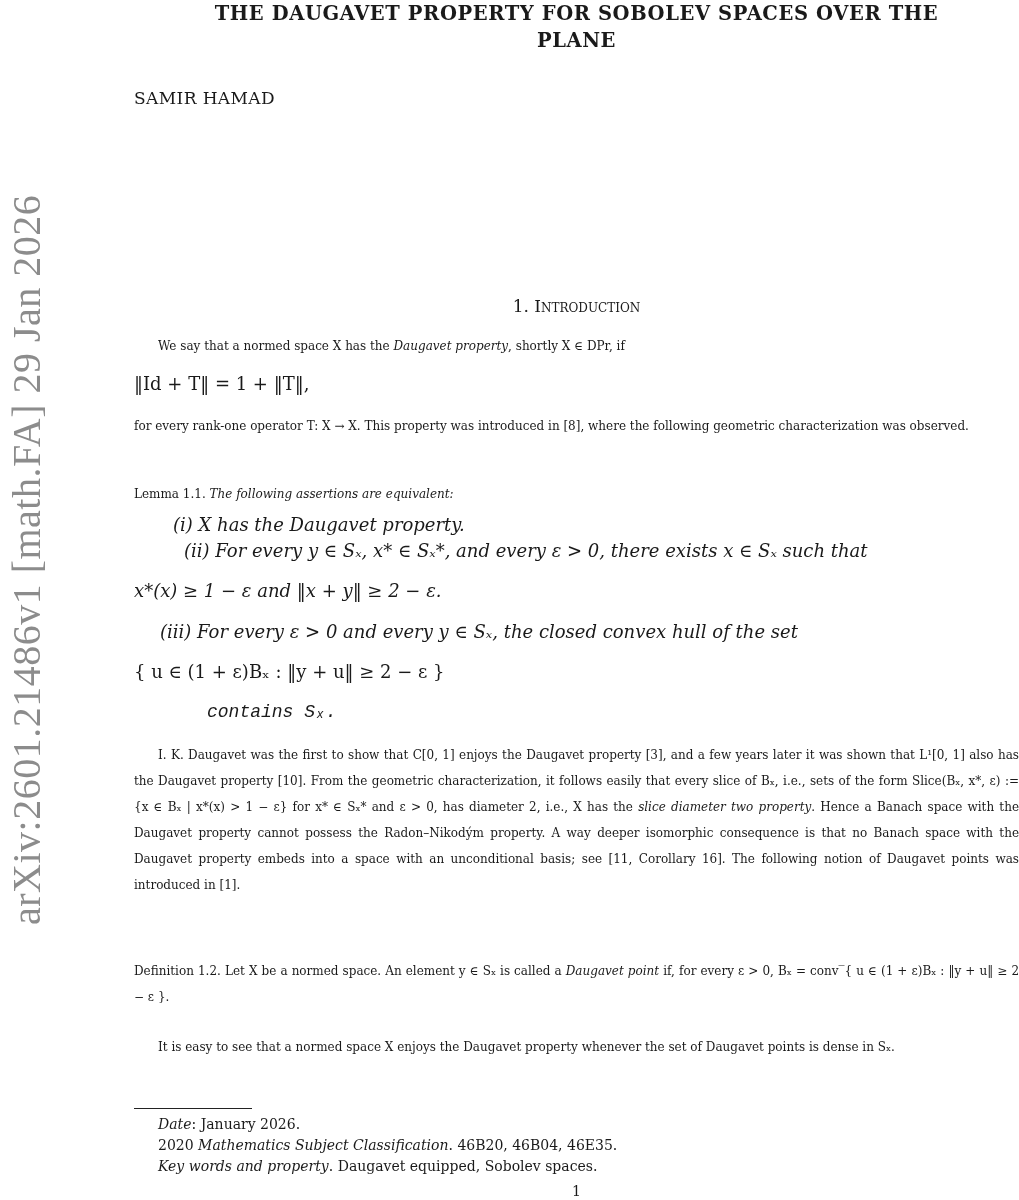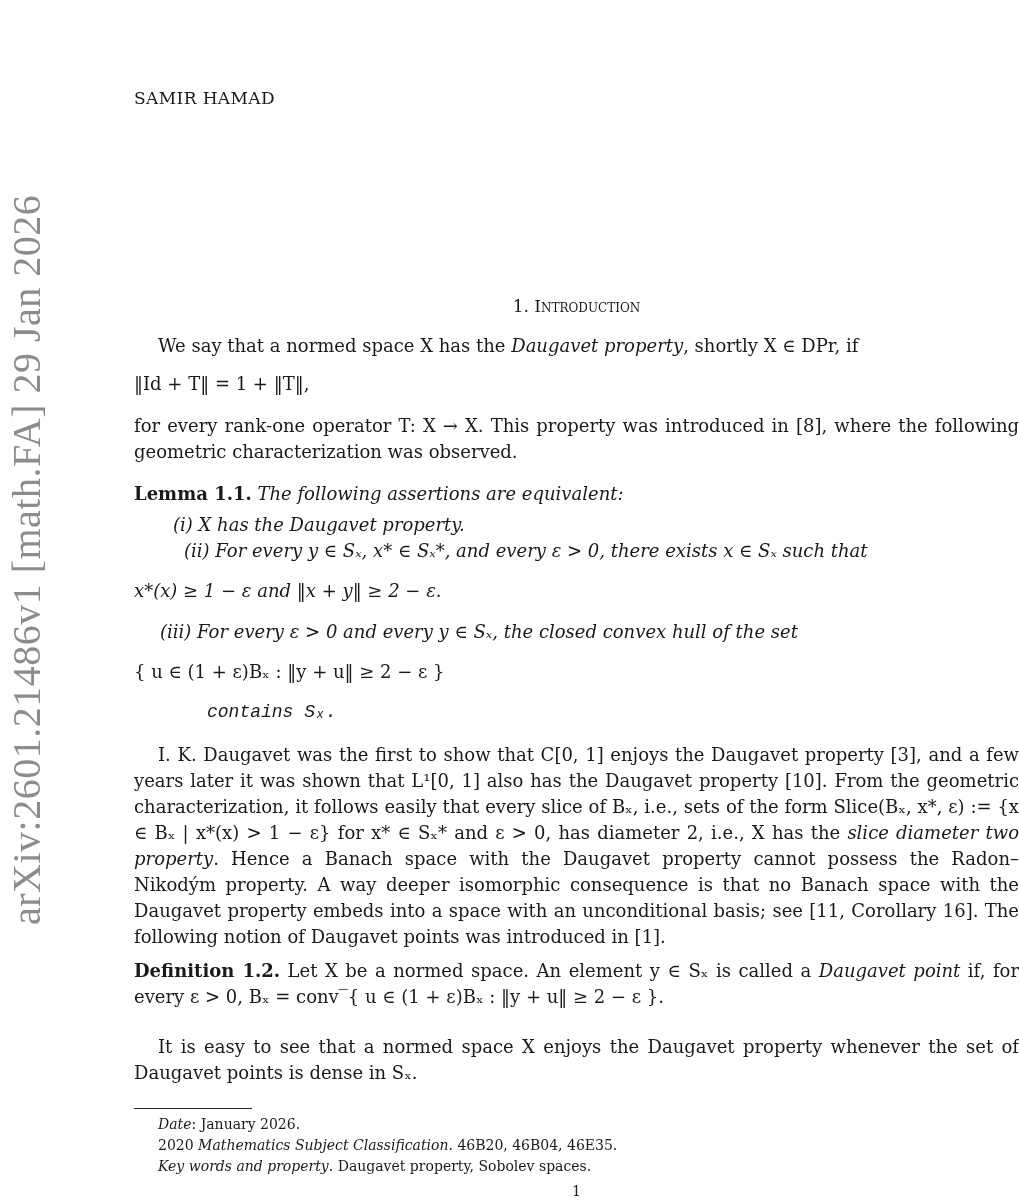--- a/index.html
+++ b/index.html
@@ -29,38 +29,42 @@
     position: absolute; left: 205px; width: 742px; top: 146px;
     font-size: 15px; line-height: 22px; text-align: justify;
   }
   .sc { font-variant: small-caps; }
   .section {
     position: absolute; left: 134px; width: 885px; top: 296px;
     text-align: center; font-size: 17px;
   }
   .body-text {
     position: absolute; left: 134px; width: 885px;
-    font-size: 18px; line-height: 26px; text-align: justify;
+    font-size: 12px; line-height: 26px; text-align: justify;
   }
   .indent { text-indent: 24px; }
   .display { position: absolute; left: 134px; width: 885px; text-align: left; font-size: 18px; }
   .it { font-style: italic; }
-  .b { font-weight: bold; }
+  .b { font-weight: normal; }
   .item { position: absolute; font-size: 18px; font-style: italic; white-space: nowrap; }
   .footrule { position: absolute; left: 134px; top: 1108px; width: 118px; border-top: 1.5px solid #222; }
   .footnotes { position: absolute; left: 158px; top: 1114px; font-size: 14px; line-height: 21px; }
   .pagenum { position: absolute; left: 134px; width: 885px; top: 1183px; text-align: center; font-size: 14px; }
 </style>
 </head>
 <body>
 
 <div class="page">
 
   <div class="stamp">arXiv:2601.21486v1  [math.FA]  29 Jan 2026</div>
 
+  <div class="title">
+    <div>THE DAUGAVET PROPERTY FOR SOBOLEV SPACES OVER THE</div>
+    <div>PLANE</div>
+  </div>
 
   <div class="author">SAMIR HAMAD</div>
 
 
   <div class="section">
     <span>1.</span>
     <span class="sc">Introduction</span>
   </div>
 
   <div class="body-text indent" style="top:333px;">
@@ -106,18 +110,18 @@
 
   <div class="footrule"></div>
   <div class="footnotes">
     <div>
       <span class="it">Date</span><span>: January 2026.</span>
     </div>
     <div>
       <span>2020 </span><span class="it">Mathematics Subject Classification</span><span>. 46B20, 46B04, 46E35.</span>
     </div>
     <div>
-      <span class="it">Key words and property</span><span>. Daugavet property, Sobolev spaces.</span>
+      <span class="it">Key words and property</span><span>. Daugavet equipped, Sobolev spaces.</span>
     </div>
   </div>
 
   <div class="pagenum">1</div>
 </div>
 
 </body></html>

